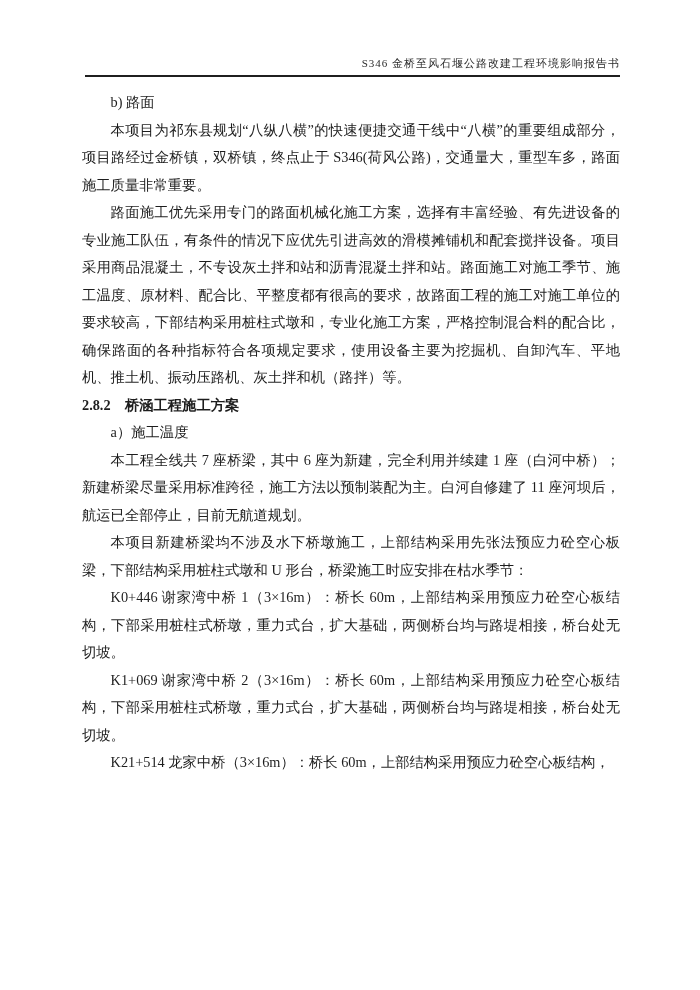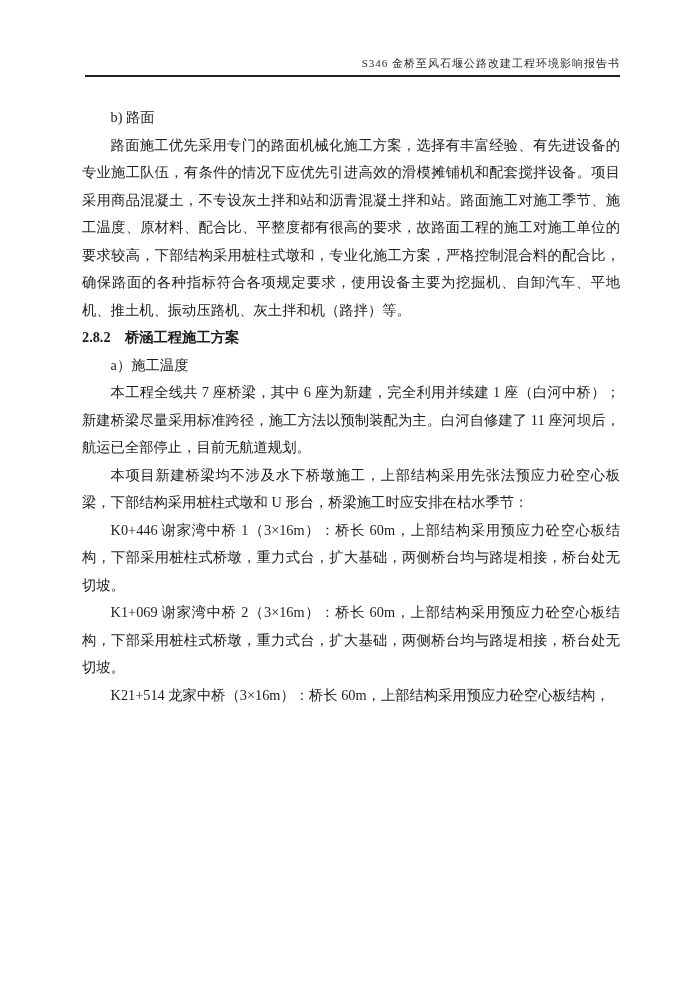--- a/index.html
+++ b/index.html
@@ -29,21 +29,20 @@
     border-bottom: 2px solid #1f1f1f;
   }
   .content {
     position: absolute;
     top: 89px;
     left: 82px;
     width: 538px;
     font-size: 14.3px;
     line-height: 27.5px;
     text-align: justify;
-    margin-top: 15px;
   }
   .content p {
     margin: 0;
     padding: 0;
     text-indent: 2em;
   }
   .content p.heading {
     font-weight: bold;
     text-indent: 0;
   }
@@ -59,20 +58,21 @@
 </style>
 </head>
 <body>
 
 <div class="page">
 
   <div class="running-head">S346 金桥至风石堰公路改建工程环境影响报告书</div>
 
   <div class="content">
     <p>b) 路面</p>
+    <p>本项目为祁东县规划“八纵八横”的快速便捷交通干线中“八横”的重要组成部分，项目路经过金桥镇，双桥镇，终点止于 S346(荷风公路)，交通量大，重型车多，路面施工质量非常重要。</p>
     <p>路面施工优先采用专门的路面机械化施工方案，选择有丰富经验、有先进设备的专业施工队伍，有条件的情况下应优先引进高效的滑模摊铺机和配套搅拌设备。项目采用商品混凝土，不专设灰土拌和站和沥青混凝土拌和站。路面施工对施工季节、施工温度、原材料、配合比、平整度都有很高的要求，故路面工程的施工对施工单位的要求较高，下部结构采用桩柱式墩和，专业化施工方案，严格控制混合料的配合比，确保路面的各种指标符合各项规定要求，使用设备主要为挖掘机、自卸汽车、平地机、推土机、振动压路机、灰土拌和机（路拌）等。</p>
     <p class="heading">2.8.2　桥涵工程施工方案</p>
     <p>a）施工温度</p>
     <p>本工程全线共 7 座桥梁，其中 6 座为新建，完全利用并续建 1 座（白河中桥）；新建桥梁尽量采用标准跨径，施工方法以预制装配为主。白河自修建了 11 座河坝后，航运已全部停止，目前无航道规划。</p>
     <p>本项目新建桥梁均不涉及水下桥墩施工，上部结构采用先张法预应力砼空心板梁，下部结构采用桩柱式墩和 U 形台，桥梁施工时应安排在枯水季节：</p>
     <p>K0+446 谢家湾中桥 1（3×16m）：桥长 60m，上部结构采用预应力砼空心板结构，下部采用桩柱式桥墩，重力式台，扩大基础，两侧桥台均与路堤相接，桥台处无切坡。</p>
     <p>K1+069 谢家湾中桥 2（3×16m）：桥长 60m，上部结构采用预应力砼空心板结构，下部采用桩柱式桥墩，重力式台，扩大基础，两侧桥台均与路堤相接，桥台处无切坡。</p>
     <p>K21+514 龙家中桥（3×16m）：桥长 60m，上部结构采用预应力砼空心板结构，</p>
   </div>
 

